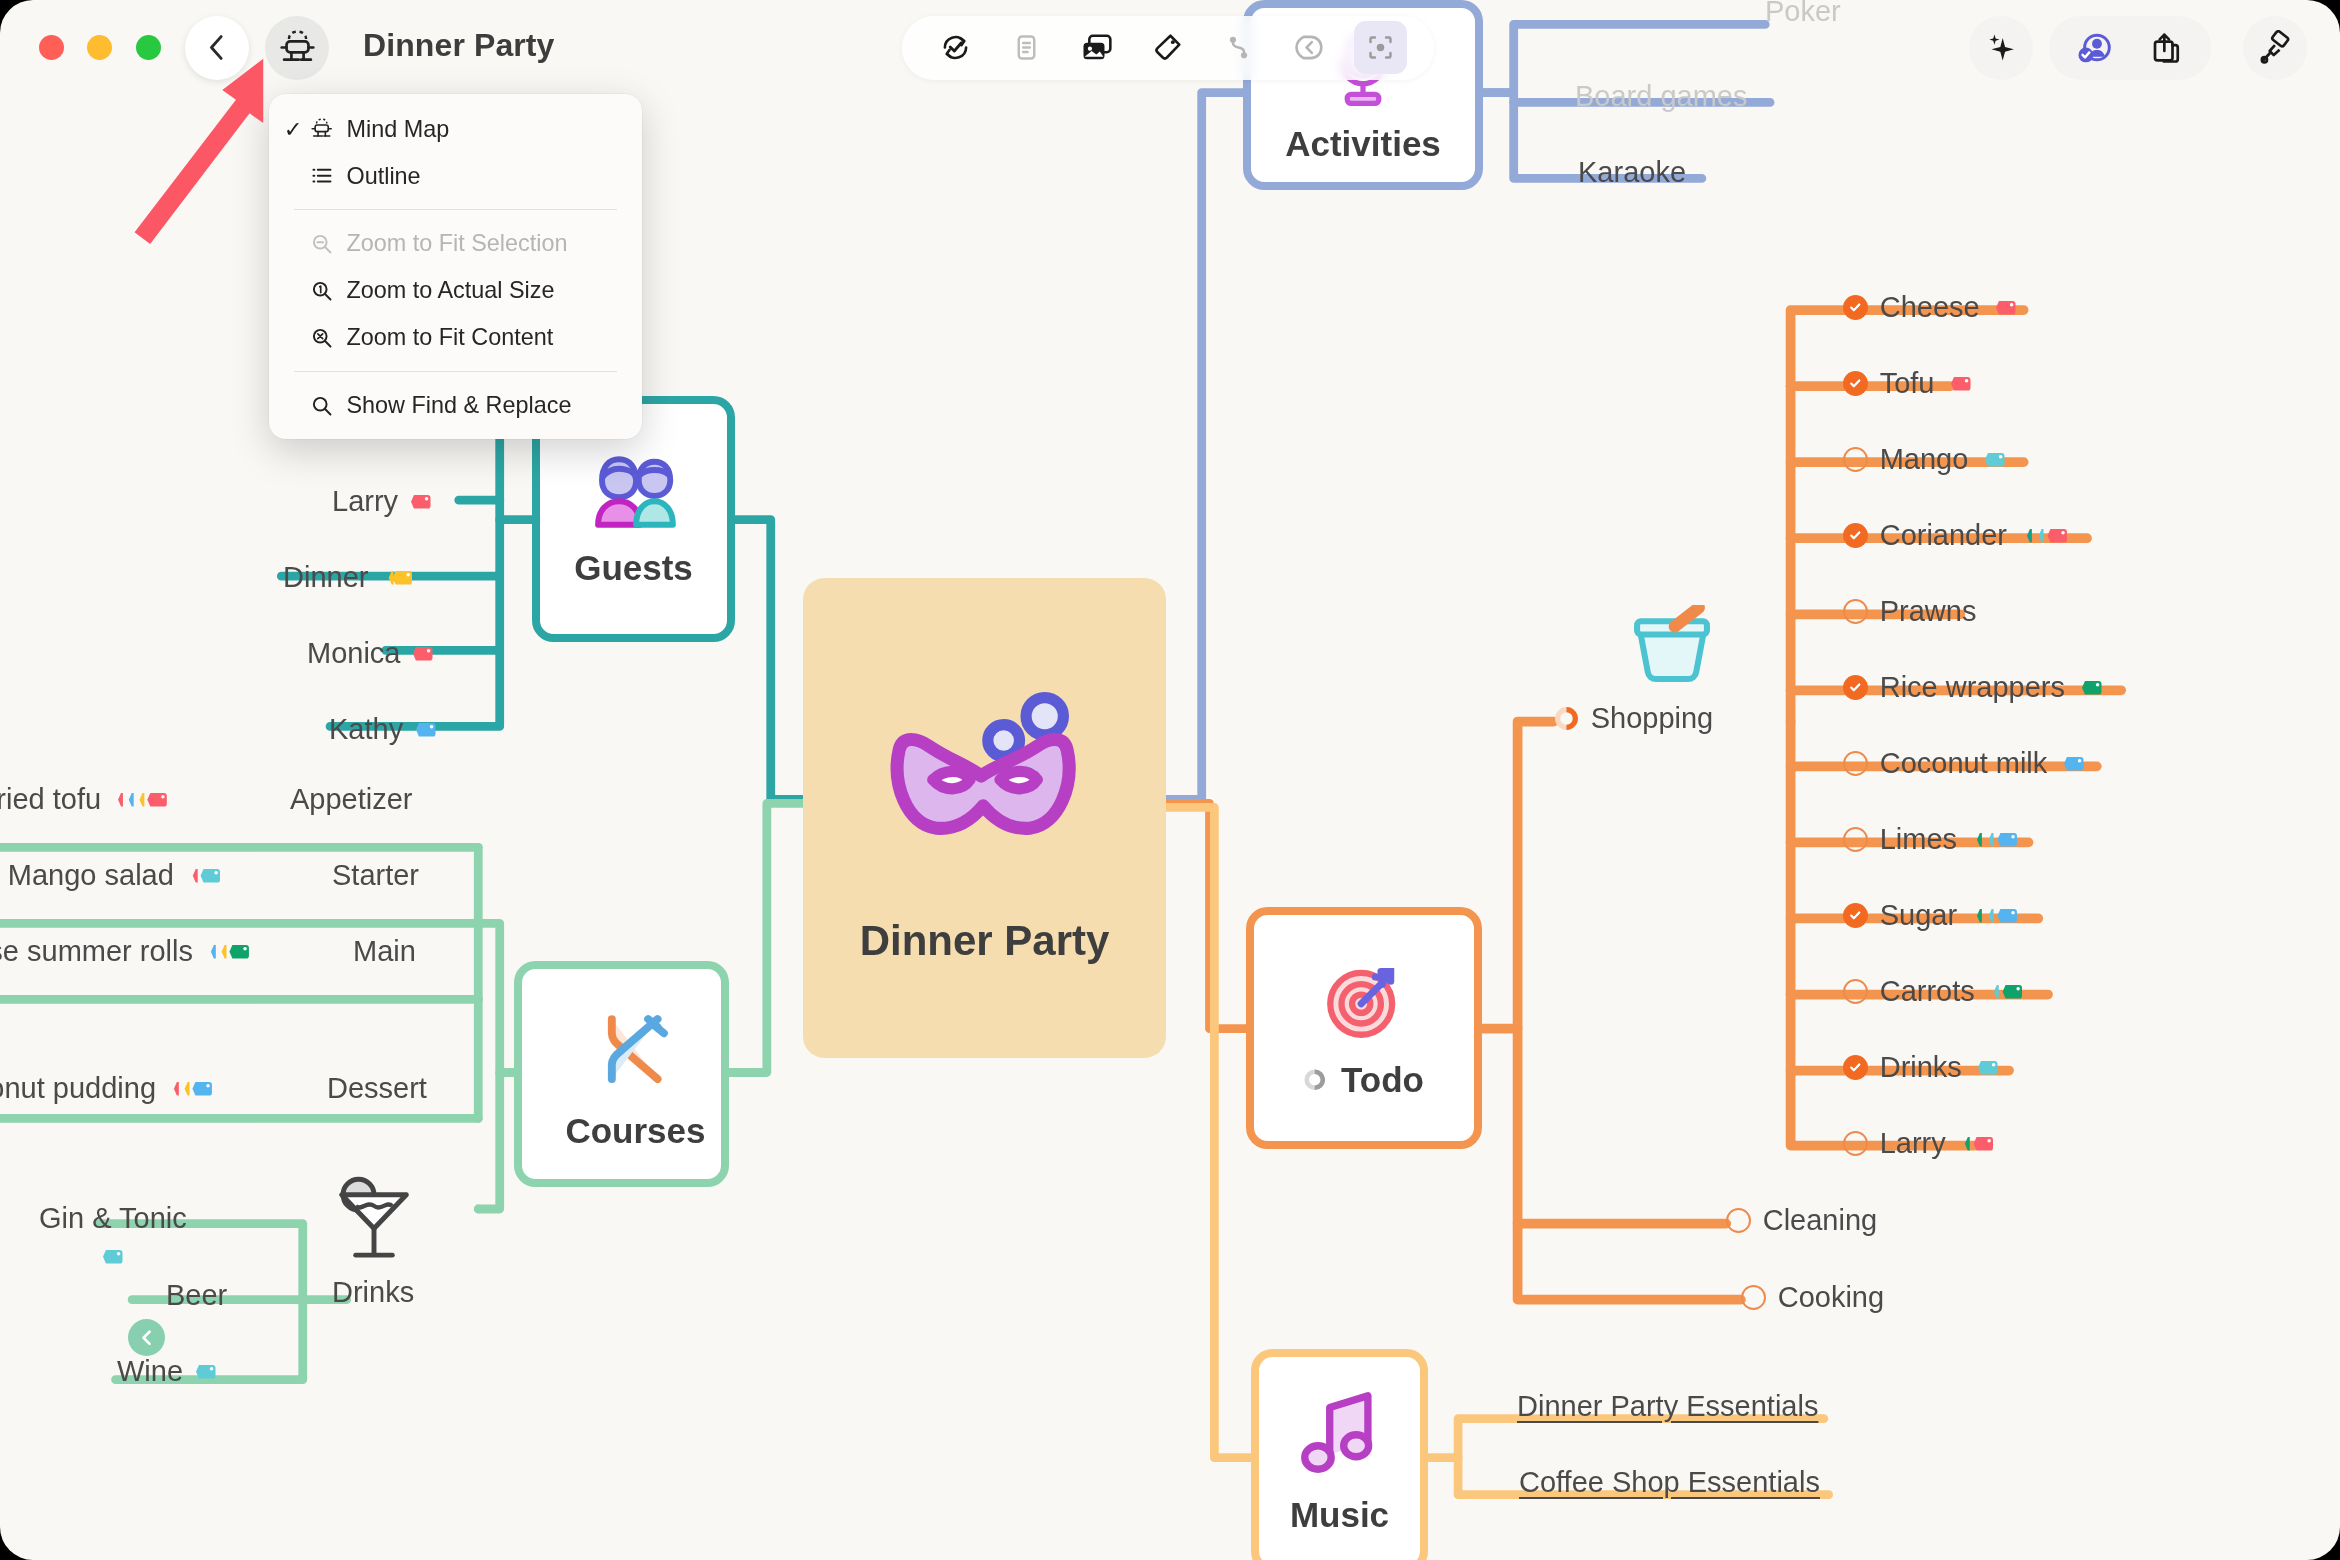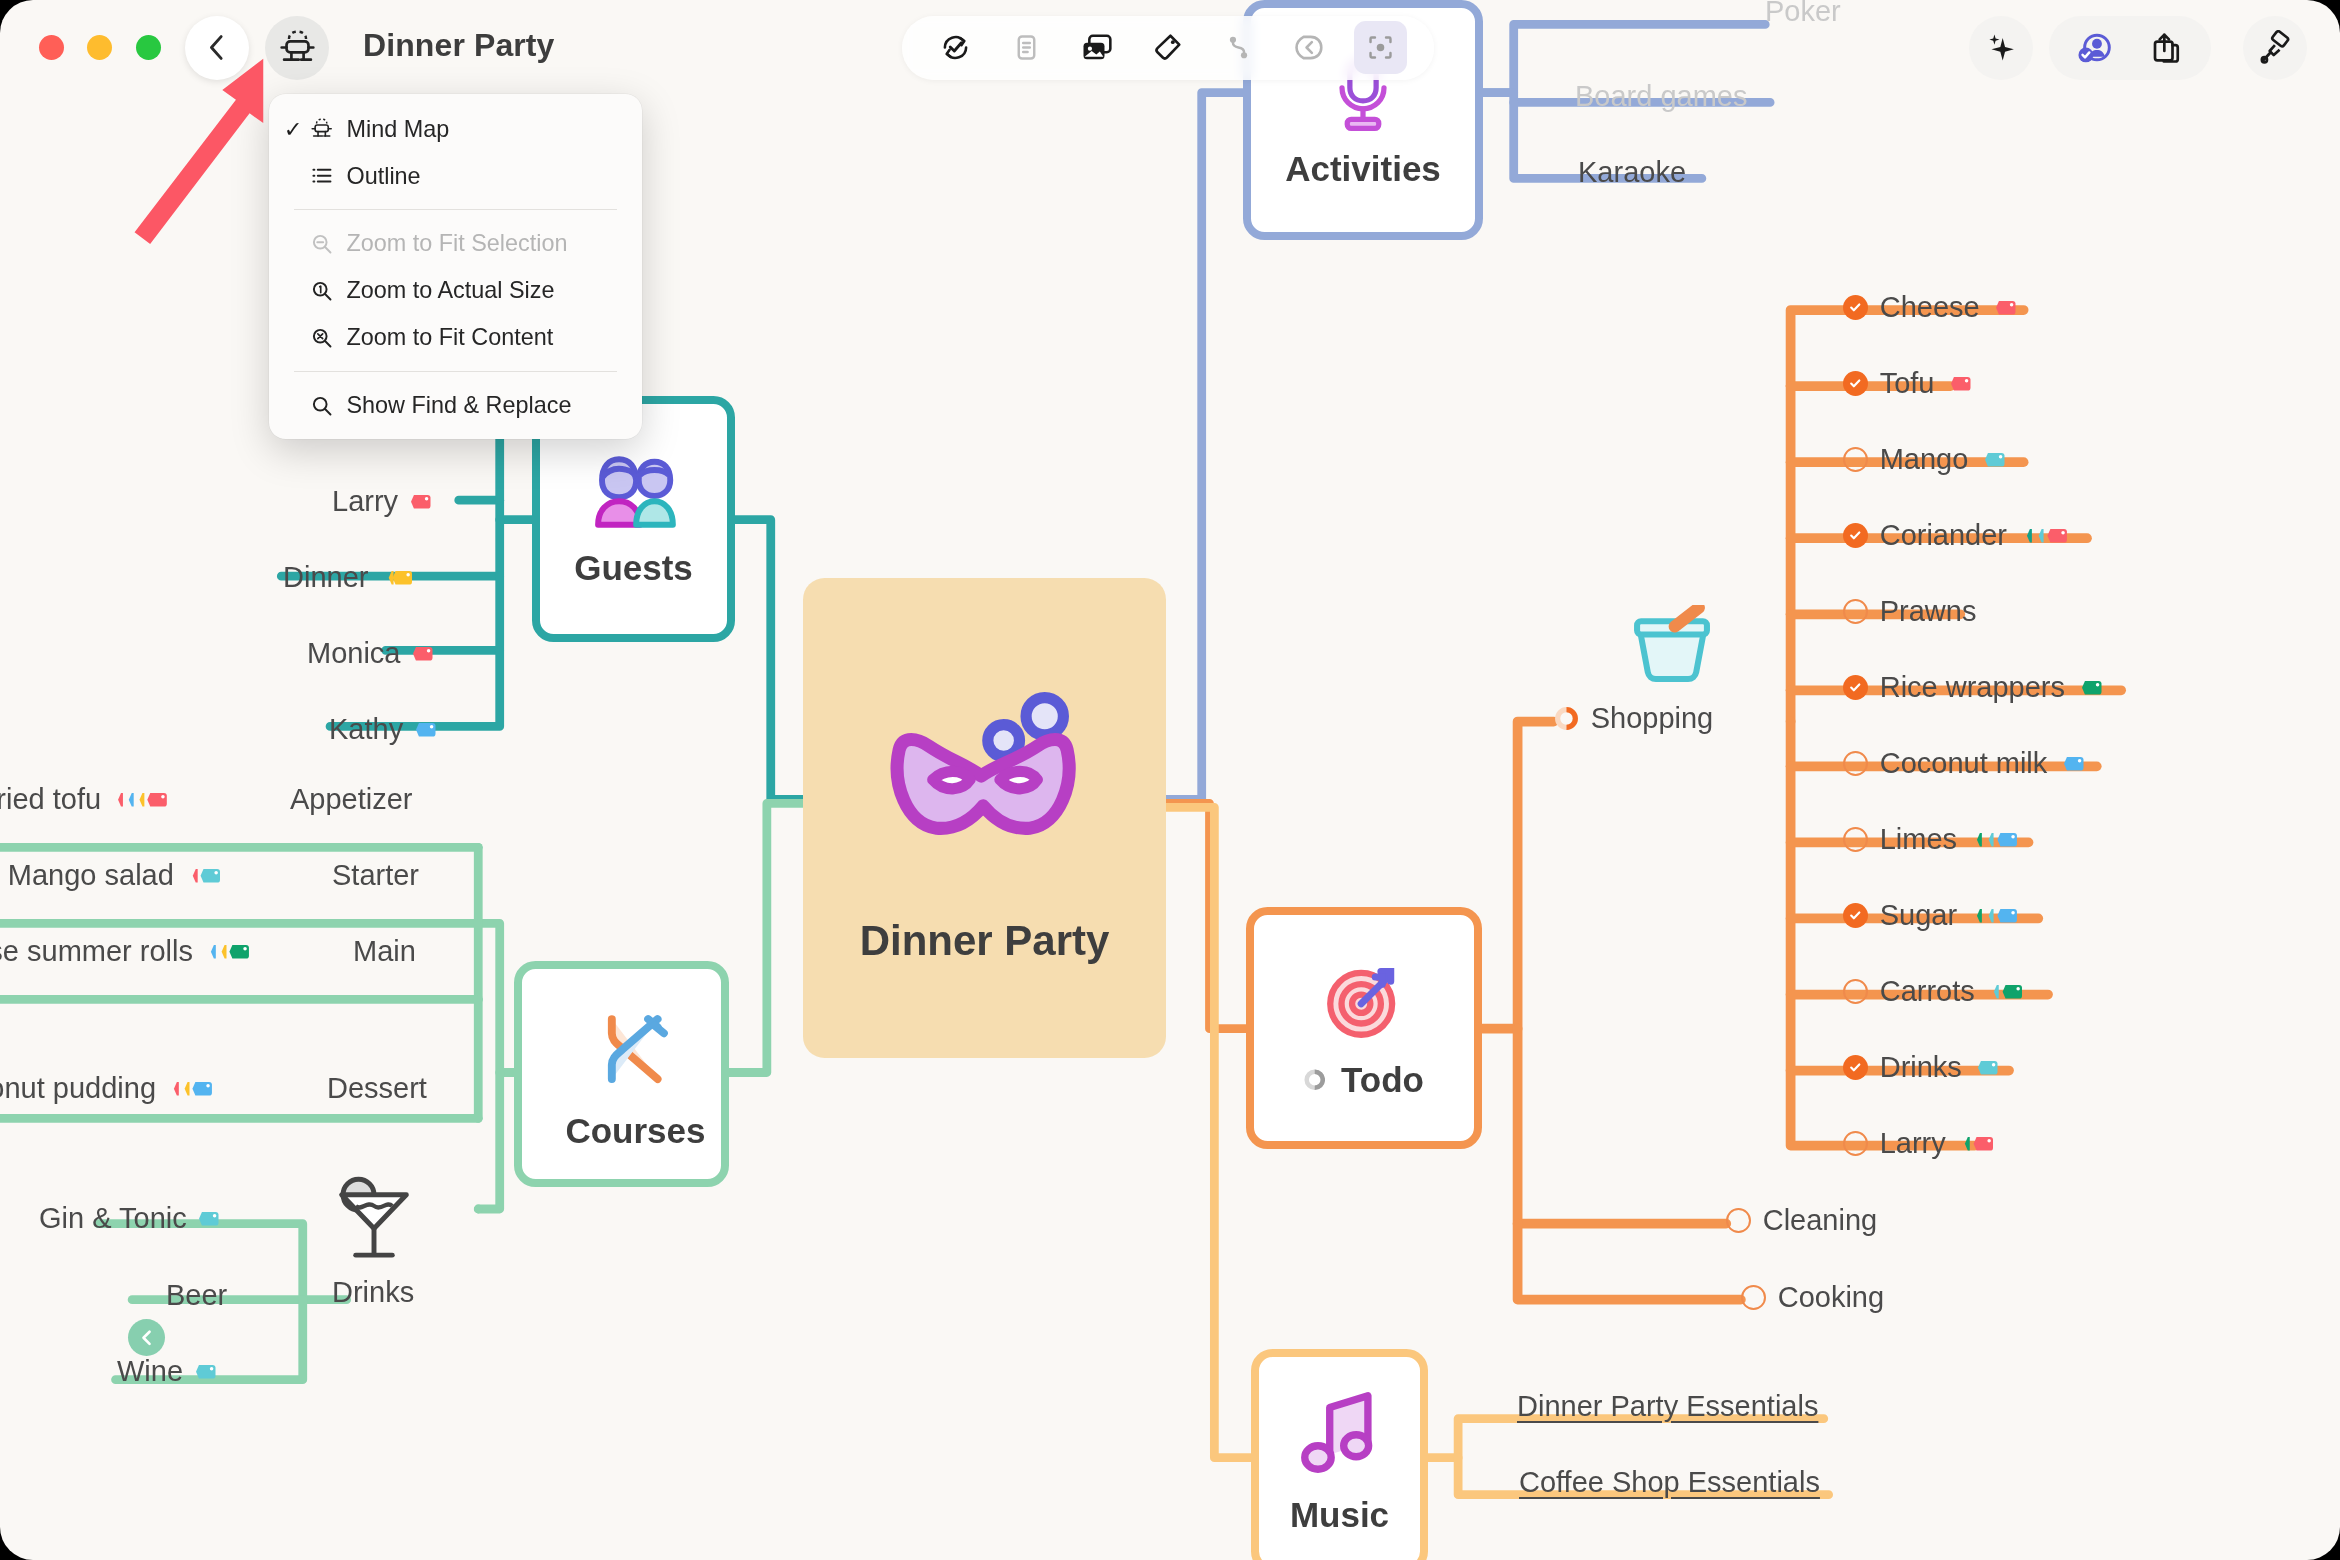--- a/index.html
+++ b/index.html
@@ -181,21 +181,21 @@
       <circle cx="92" cy="22" r="10" fill="#E4E4F8" stroke="#5B5BD6" stroke-width="6"></circle>
       <circle cx="70" cy="35" r="8.5" fill="#E4E4F8" stroke="#5B5BD6" stroke-width="6"></circle>
       <path d="M14 40 C16 32 24 34 30 38 C42 46 50 48 58 54 C66 48 76 46 88 38 C94 34 102 32 104 40
                C108 58 100 80 84 82 C72 83 64 76 59 70 C54 76 46 83 34 82 C18 80 10 58 14 40 Z" fill="#DDB6EE" stroke="#B73FC4" stroke-width="7" stroke-linejoin="round"></path>
       <path d="M32 56 C38 50 48 50 52 56 C48 62 38 63 32 56 Z" fill="#FFFFFF" stroke="#B73FC4" stroke-width="6" stroke-linejoin="round"></path>
       <path d="M68 56 C74 50 84 50 88 56 C84 62 74 63 68 56 Z" fill="#FFFFFF" stroke="#B73FC4" stroke-width="6" stroke-linejoin="round"></path>
     </svg>
     <div class="rt">Dinner Party</div>
   </div>
 
-  <div class="card" style="left:1243px;top:0px;width:240px;height:240px;border:8.8px solid #93A9D8;">
+  <div class="card" style="left:1243px;top:0px;width:240px;height:190px;border:8.8px solid #93A9D8;">
     <svg class="cico" width="84" height="84" viewBox="0 0 64 64">
       <path d="M32 8 C26 8 22 12 22 18 L22 28 C22 34 26 38 32 38 C38 38 42 34 42 28 L42 18 C42 12 38 8 32 8 Z" fill="none" stroke="#9B4FD8" stroke-width="4"></path>
       <path d="M16 28 C16 37 23 44 32 44 C41 44 48 37 48 28" fill="none" stroke="#C44FD8" stroke-width="4" stroke-linecap="round"></path>
       <path d="M32 44 L32 52" stroke="#C44FD8" stroke-width="4" stroke-linecap="round"></path>
       <rect x="20" y="52" width="24" height="7" rx="3" fill="#E9B8F2" stroke="#C44FD8" stroke-width="4"></rect>
     </svg>
     <div class="ct">Activities</div>
   </div>
   <div class="leaf ghost" style="left:1765px;top:-4.9px;">
     <span>Poker</span>
@@ -496,21 +496,21 @@
     <span>Drinks</span>
   </div>
   <svg style="position:absolute;left:330px;top:1175px;z-index:20;" width="88" height="90" viewBox="0 0 62 64">
     <circle cx="20" cy="14" r="11" fill="#DCDCDC" stroke="#444" stroke-width="3.5"></circle>
     <path d="M8 14 L54 14 L31 38 Z" fill="#FFFFFF" stroke="#444" stroke-width="3.5" stroke-linejoin="round"></path>
     <path d="M18 22 C22 26 26 18 31 22 C36 26 40 18 44 22" fill="none" stroke="#444" stroke-width="3"></path>
     <path d="M31 38 L31 56" stroke="#444" stroke-width="3.5" stroke-linecap="round"></path>
     <path d="M18 57 L44 57" stroke="#444" stroke-width="3.5" stroke-linecap="round"></path>
   </svg>
 
-  <div class="leaf" style="left:39px;top:1202px;">
+  <div class="leaf" style="left:39px;top:1202px;flex-direction:column;">
     <span>Gin &amp; Tonic</span>
     <svg class="tag" width="21.5" height="19.5" viewBox="0 0 22 20">
       <path d="M4 3 L18 3 C20 3 21 4 21 6 L21 14 C21 16 20 17 18 17 L4 17 L1 10 Z" fill="#5FCBD6"></path>
       <circle cx="17" cy="7" r="1.8" fill="#fff"></circle>
     </svg>
   </div>
   <div class="leaf" style="left:166px;top:1279px;text-align:center;">
     <span>Beer</span>
   </div>
   <div class="collapse" style="left:128px;top:1319px;">

